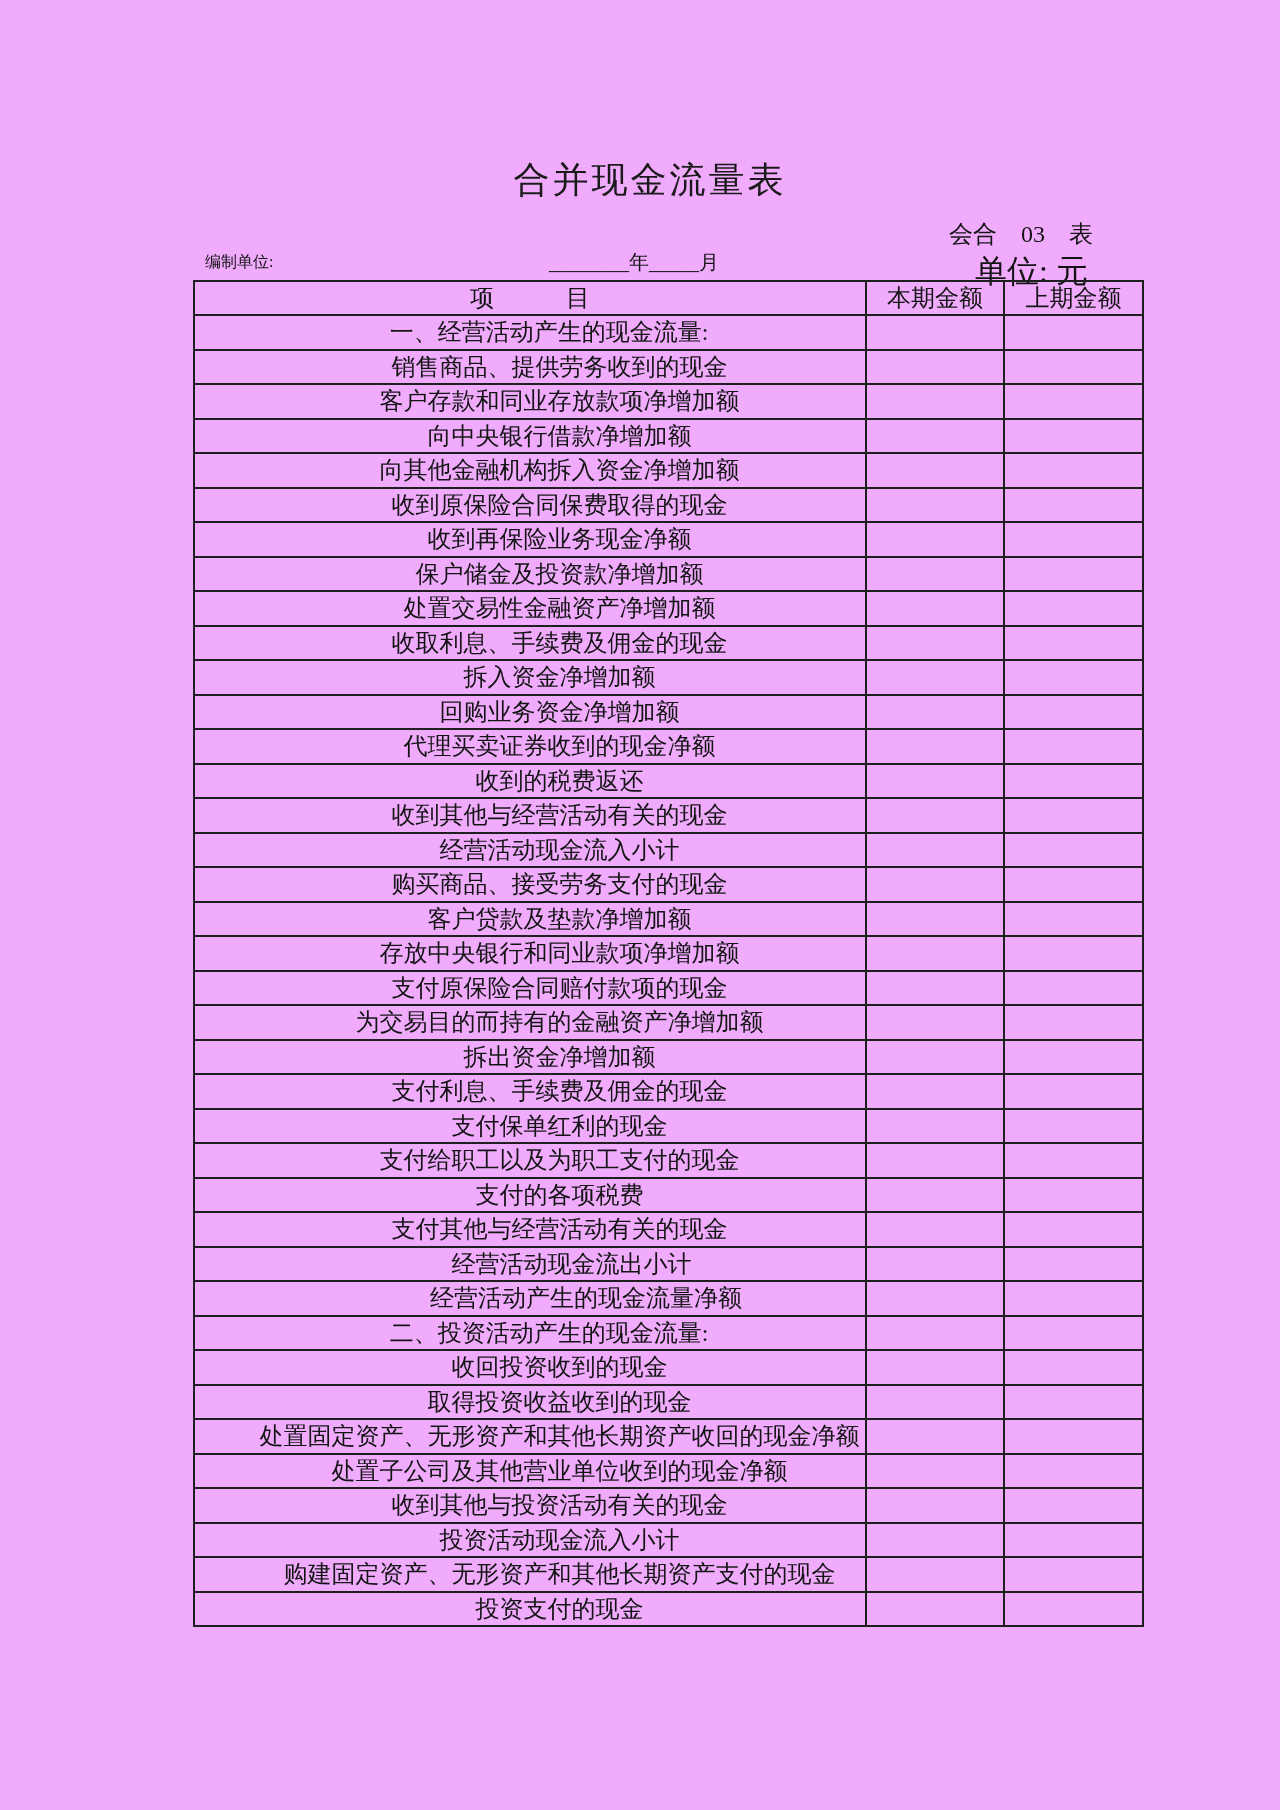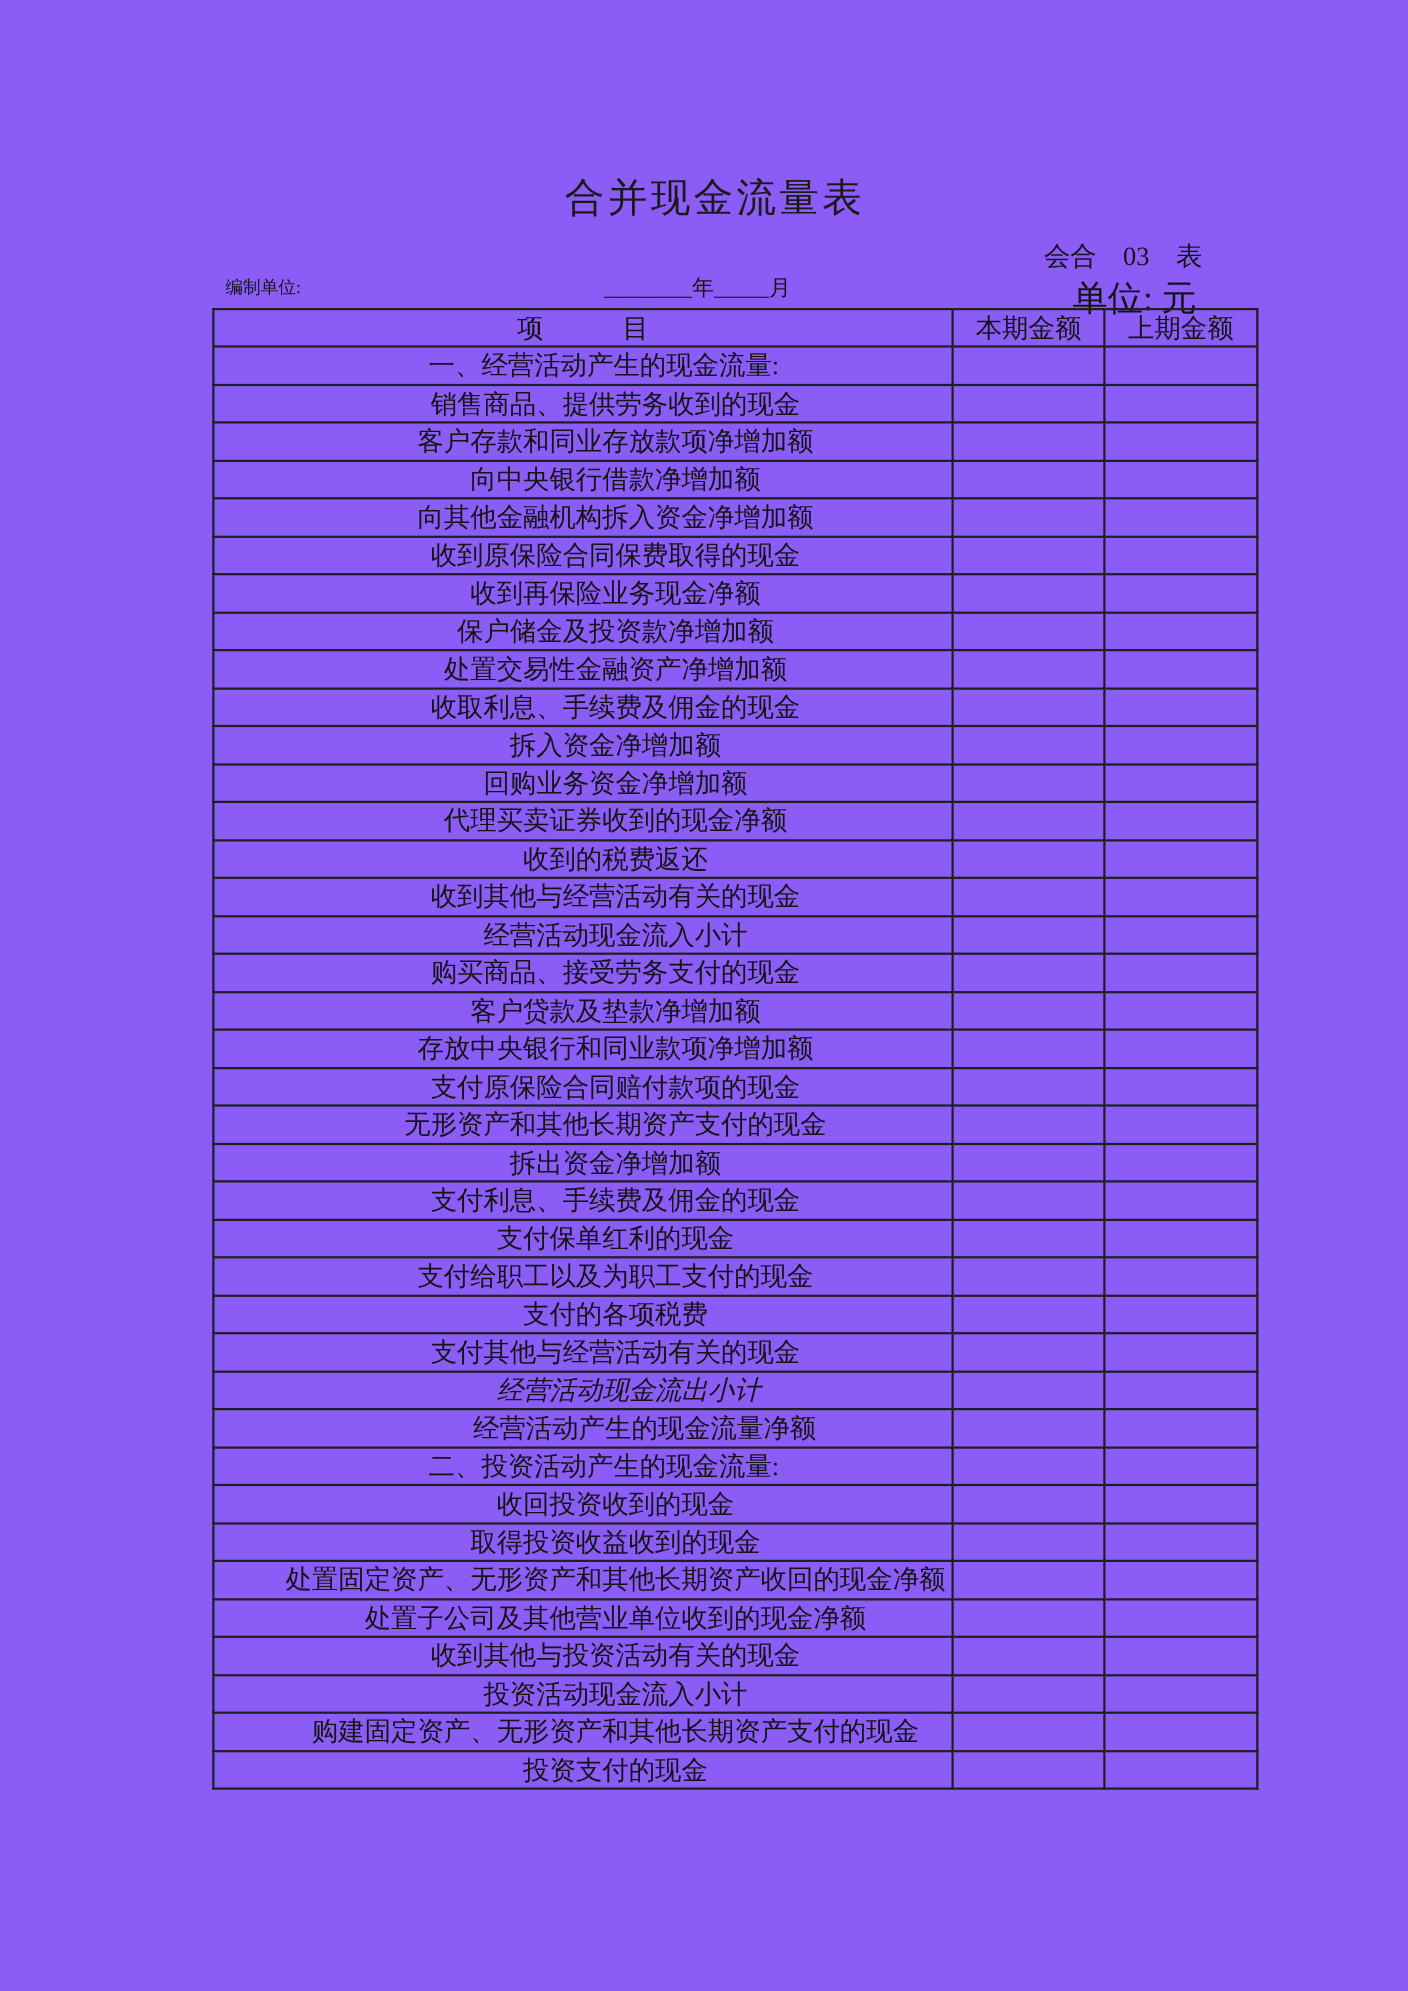--- a/index.html
+++ b/index.html
@@ -4,21 +4,21 @@
 <style>
   html,body { margin:0; padding:0; }
   body {
     background:#e8e8e8;
     font-family:"Liberation Serif","DejaVu Serif",serif;
   }
   .page {
     position:relative;
     width:1280px; height:1810px;
     margin:0 auto;
-    background:#8b5cf6;
+    background:#f0abfc;
     color:#141414;
     overflow:hidden;
   }
   .title {
     position:absolute; top:160px; left:10px; width:1280px;
     text-align:center;
     font-size:36px; letter-spacing:3px;
     line-height:1.15;
     color:#1a1a1a;
     white-space:pre;
@@ -58,21 +58,21 @@
     white-space:nowrap;
     vertical-align:middle;
   }
   .cf-table thead tr { height:33px; }
   .cf-table tbody tr { height:34.5px; }
   .cf-table th { text-align:center; white-space:pre; }
   td.c-item { text-align:center; }
   td.c-amt { text-align:right; padding-right:6px; }
   td.ind-section  { padding-left:38px; }
   td.ind-item     { padding-left:59px; }
-  td.ind-subtotal { padding-left:83px;font-style:italic; }
+  td.ind-subtotal { padding-left:83px; }
   td.ind-net      { padding-left:112px; }
 </style>
 </head>
 <body>
 
 <div class="page">
 
   <div class="title">合并现金流量表</div>
 
   <div class="form-code">会合　03　表</div>
@@ -189,21 +189,21 @@
           <td class="c-item ind-item">存放中央银行和同业款项净增加额</td>
           <td class="c-amt"></td>
           <td class="c-amt"></td>
         </tr>
         <tr>
           <td class="c-item ind-item">支付原保险合同赔付款项的现金</td>
           <td class="c-amt"></td>
           <td class="c-amt"></td>
         </tr>
         <tr>
-          <td class="c-item ind-item">无形资产和其他长期资产支付的现金</td>
+          <td class="c-item ind-item">为交易目的而持有的金融资产净增加额</td>
           <td class="c-amt"></td>
           <td class="c-amt"></td>
         </tr>
         <tr>
           <td class="c-item ind-item">拆出资金净增加额</td>
           <td class="c-amt"></td>
           <td class="c-amt"></td>
         </tr>
         <tr>
           <td class="c-item ind-item">支付利息、手续费及佣金的现金</td>

